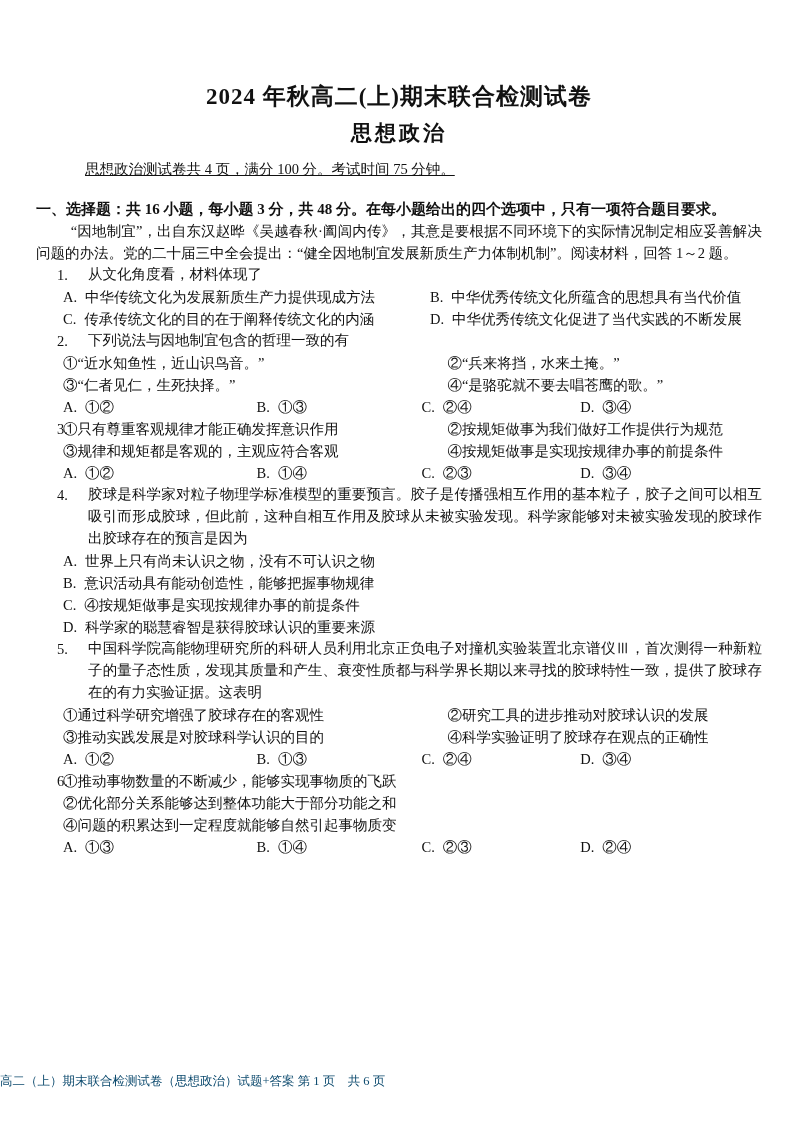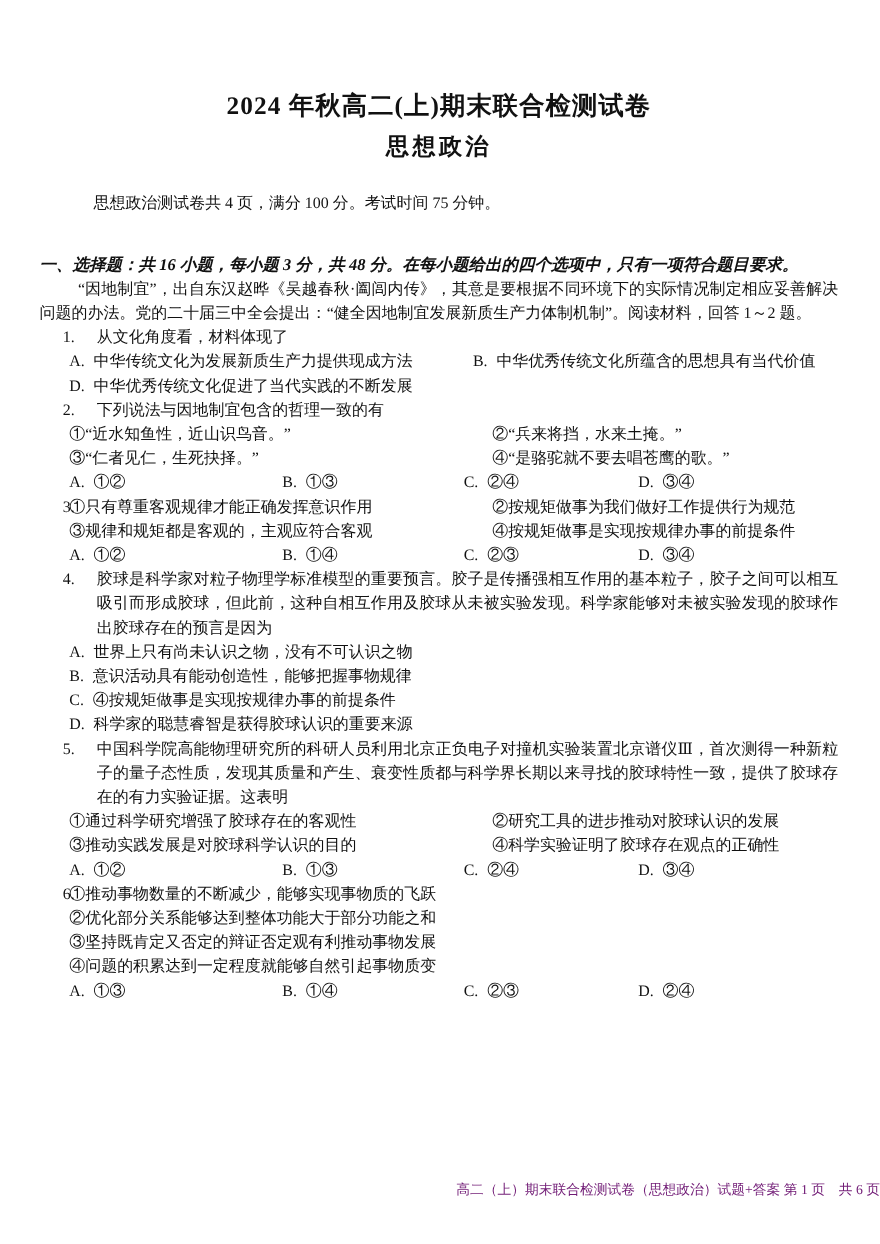--- a/index.html
+++ b/index.html
@@ -19,79 +19,80 @@
 
   .doc-title {
     margin: 0 0 7px 0;
     text-align: center;
     font-size: 23px;
     line-height: 30px;
     font-weight: bold;
     letter-spacing: 1px;
   }
   .doc-subtitle {
-    margin: 0 0 27px 0;
+    margin: 0 0 11px 0;
     text-align: center;
     font-size: 21px;
     line-height: 28px;
     font-weight: bold;
     letter-spacing: 3px;
   }
   .intro {
     margin: 0;
     text-indent: 49px;
+    text-decoration: underline;
   }
   .section-heading {
-    margin: 34px 0 0 0;
+    margin: 18px 0 0 0;
     font-weight: bold;
     font-size: 15px;
     line-height: 22px;
     text-align: justify;
-    font-style: italic;
   }
   .passage {
     text-indent: 2.4em;
     text-align: justify;
   }
   .question { position: relative; padding-left: 52px; }
   .q-num { position: absolute; left: 21px; top: 0; }
-  .q-stem { text-align: justify; }
+  .q-stem { text-align: justify; font-family: Liberation Mono, monospace; }
   .q-items, .q-choices { margin-left: -25px; }
   .grid2  { display: grid; grid-template-columns: 55% 45%; }
   .grid2c { display: grid; grid-template-columns: 52.5% 47.5%; }
   .grid4  { display: grid; grid-template-columns: 27.7% 23.6% 22.7% 26%; }
   .list > div { display: block; }
   .choice-label { margin-right: 8px; }
   .footer {
     position: absolute;
     left: 0; right: 0;
     top: 1072px;
-    text-align: right;
+    text-align: left;
     font-size: 12.5px;
     line-height: 18px;
-    color: #701a75;
+    color: #0c4a6e;
   }
 </style>
 </head>
 <body>
 
 <div class="page">
   <div class="content">
     <h1 class="doc-title">2024 年秋高二(上)期末联合检测试卷</h1>
     <h2 class="doc-subtitle">思想政治</h2>
     <p class="intro">思想政治测试卷共 4 页，满分 100 分。考试时间 75 分钟。</p>
     <div class="section-heading">一、选择题：共 16 小题，每小题 3 分，共 48 分。在每小题给出的四个选项中，只有一项符合题目要求。</div>
     <div id="doc-body">
         <div class="passage">“因地制宜”，出自东汉赵晔《吴越春秋·阖闾内传》，其意是要根据不同环境下的实际情况制定相应妥善解决问题的办法。党的二十届三中全会提出：“健全因地制宜发展新质生产力体制机制”。阅读材料，回答 1～2 题。</div>
         <div class="question">
           <span class="q-num">1.</span>
           <div class="q-stem">从文化角度看，材料体现了</div>
           <div class="q-choices grid2c">
             <div class="choice"><span class="choice-label">A.</span><span class="choice-text">中华传统文化为发展新质生产力提供现成方法</span></div>
             <div class="choice"><span class="choice-label">B.</span><span class="choice-text">中华优秀传统文化所蕴含的思想具有当代价值</span></div>
+            <div class="choice"><span class="choice-label">C.</span><span class="choice-text">传承传统文化的目的在于阐释传统文化的内涵</span></div>
             <div class="choice"><span class="choice-label">D.</span><span class="choice-text">中华优秀传统文化促进了当代实践的不断发展</span></div>
           </div>
         </div>
         <div class="question">
           <span class="q-num">2.</span>
           <div class="q-stem">下列说法与因地制宜包含的哲理一致的有</div>
           <div class="q-items grid2">
             <div class="q-item">①“近水知鱼性，近山识鸟音。”</div>
             <div class="q-item">②“兵来将挡，水来土掩。”</div>
             <div class="q-item">③“仁者见仁，生死抉择。”</div>
@@ -143,21 +144,20 @@
             <div class="choice"><span class="choice-label">B.</span><span class="choice-text">①③</span></div>
             <div class="choice"><span class="choice-label">C.</span><span class="choice-text">②④</span></div>
             <div class="choice"><span class="choice-label">D.</span><span class="choice-text">③④</span></div>
           </div>
         </div>
         <div class="question">
           <span class="q-num">6.</span>
           <div class="q-items list">
             <div class="q-item">①推动事物数量的不断减少，能够实现事物质的飞跃</div>
             <div class="q-item">②优化部分关系能够达到整体功能大于部分功能之和</div>
-            <div class="q-item">③坚持既肯定又否定的辩证否定观有利推动事物发展</div>
             <div class="q-item">④问题的积累达到一定程度就能够自然引起事物质变</div>
           </div>
           <div class="q-choices grid4">
             <div class="choice"><span class="choice-label">A.</span><span class="choice-text">①③</span></div>
             <div class="choice"><span class="choice-label">B.</span><span class="choice-text">①④</span></div>
             <div class="choice"><span class="choice-label">C.</span><span class="choice-text">②③</span></div>
             <div class="choice"><span class="choice-label">D.</span><span class="choice-text">②④</span></div>
           </div>
         </div>
       </div>

